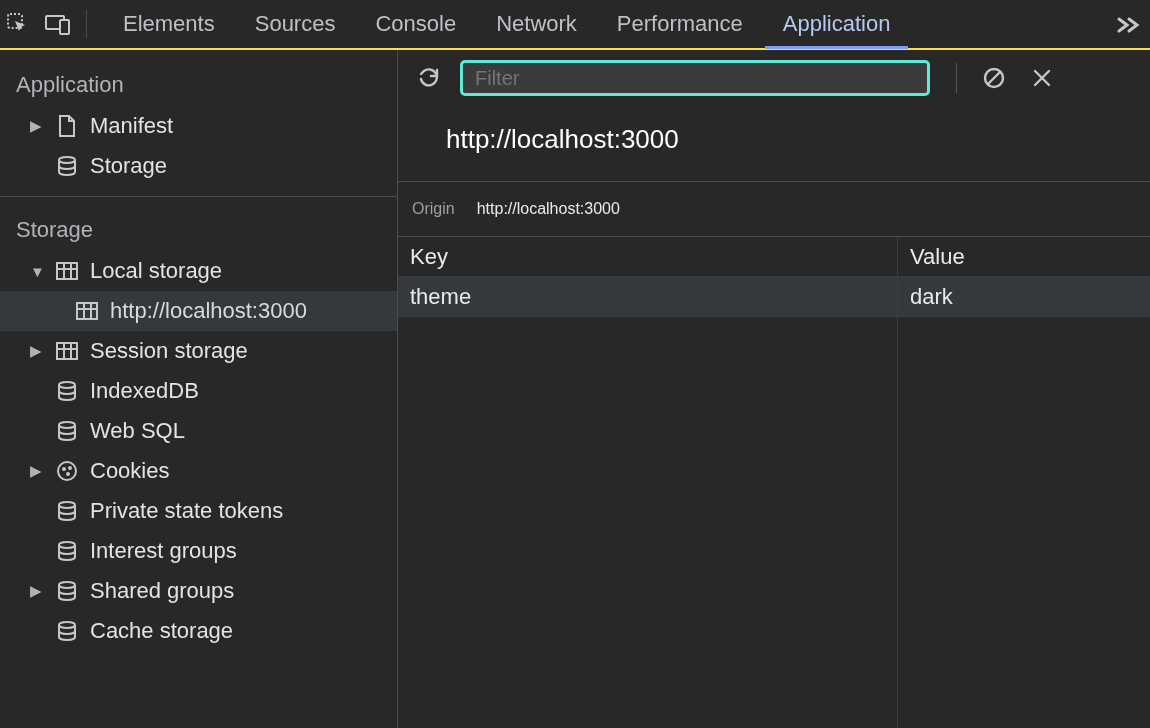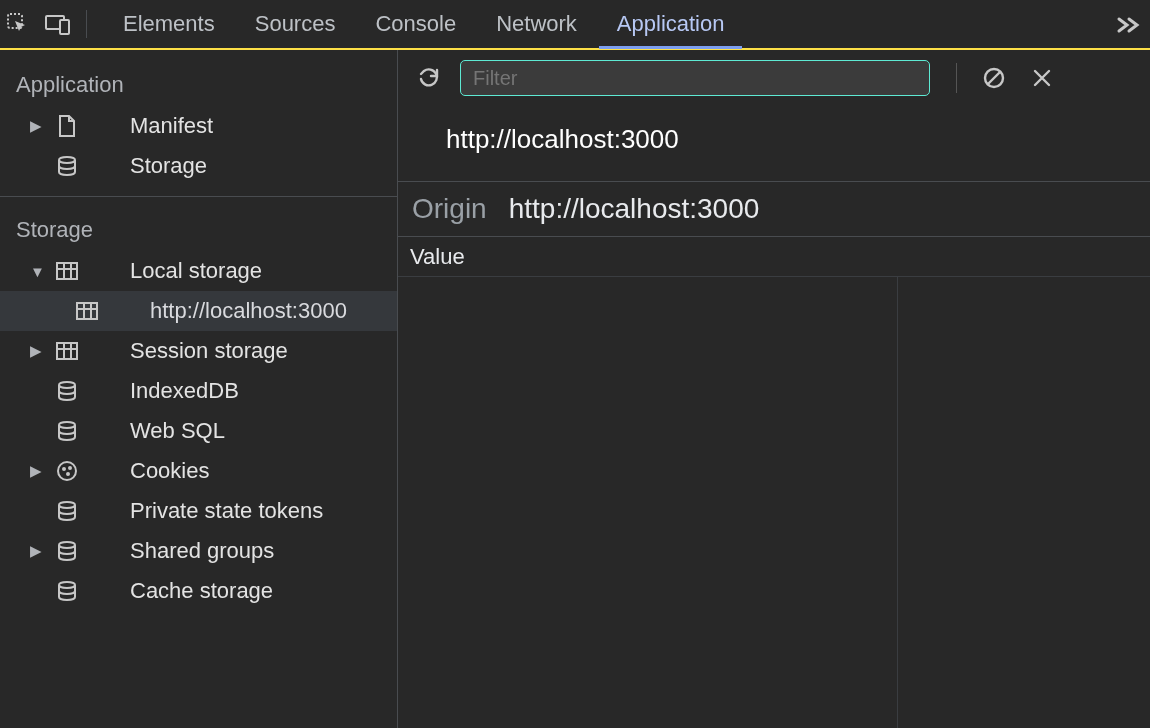--- a/index.html
+++ b/index.html
@@ -79,21 +79,21 @@
     cursor: pointer;
     gap: 10px;
     font-size: 22px;
   }
   .tree-item.depth1 { padding-left: 30px; }
   .tree-item.depth2 { padding-left: 74px; }
   .tree-item.selected { background: #35383c; }
   .tree-item.hasarrow .arrow { width: 14px; display:inline-block; color:#b0b3b8; font-size:15px; }
   .tree-item .arrow.placeholder { width: 14px; }
   .tree-item .ico { width: 26px; height:26px; display:flex; align-items:center; justify-content:center; color:#c7c7c7; }
-  .tree-item .lbl { color:#e3e3e3;margin-left:40px; }
+  .tree-item .lbl { color:#e3e3e3; }
   .tree-item.selected .lbl { color:#d9dade; }
 
   
   .main {
     flex: 1;
     display: flex; flex-direction: column;
     background: #282828;
   }
   .toolbar {
     height: 56px;
@@ -102,41 +102,41 @@
     padding: 0 14px;
   }
   .toolbar .icon-btn {
     width: 34px; height:34px; display:flex;align-items:center;justify-content:center;
     color:#c7c7c7; cursor:pointer;
   }
   .filter {
     flex: 0 0 470px;
     height: 36px;
     background: #3b3b3b;
-    border: 1px solid #5eead4;
+    border: 3px solid #5eead4;
     border-radius: 5px;
     color: #fde047;
     font-size: 20px;
     padding: 0 12px;
     outline: none;
   }
   .toolbar .vsep { width:1px; height:30px; background:#555; margin:0 6px 0 12px;}
   .origin-block {
     padding: 18px 0 26px 48px;
     font-size: 26px;
     color: #fff;
   }
   .origin-meta {
     height: 56px;
     border-top: 1px solid #494c50;
     border-bottom: 1px solid #494c50;
     display:flex; align-items:center;
     padding-left: 14px;
     gap: 22px;
-    font-size: 28px;
+    font-size: 16px;
   }
   .origin-meta .k { color:#9aa0a6; }
   .origin-meta .v { color:#e8eaed; }
 
   
   .table { display:flex; flex-direction:column; }
   .thead, .trow {
     display:flex;
     height: 40px;
     align-items:center;
@@ -167,20 +167,21 @@
       <rect x="1" y="3" width="18" height="13" rx="1"></rect>
       <rect x="15" y="7" width="9" height="14" rx="1" fill="#282828"></rect>
     </svg>
   </div>
   <div class="tool-sep"></div>
 
   <div class="tab">Elements</div>
   <div class="tab">Sources</div>
   <div class="tab">Console</div>
   <div class="tab">Network</div>
+  <div class="tab">Performance</div>
   <div class="tab active">Application</div>
 
   <div class="more">
     <svg width="28" height="22" viewBox="0 0 28 22" fill="none" stroke="currentColor" stroke-width="3" stroke-linecap="round">
       <path d="M6 6l8 6-8 6"></path>
         <path d="M16 6l8 6-8 6"></path>
     </svg>
   </div>
 </div>
 
@@ -292,20 +293,31 @@
       <span class="ico">
         <svg width="22" height="22" viewBox="0 0 22 22" fill="none" stroke="currentColor" stroke-width="2">
             <ellipse cx="11" cy="5" rx="8" ry="3"></ellipse>
             <path d="M3 5v12c0 1.7 3.6 3 8 3s8-1.3 8-3V5"></path>
             <path d="M3 11c0 1.7 3.6 3 8 3s8-1.3 8-3"></path>
           </svg>
       </span>
       <span class="lbl">Private state tokens</span>
     </div>
 
+    <div class="tree-item depth1">
+      <span class="arrow placeholder"></span>
+      <span class="ico">
+        <svg width="22" height="22" viewBox="0 0 22 22" fill="none" stroke="currentColor" stroke-width="2">
+            <ellipse cx="11" cy="5" rx="8" ry="3"></ellipse>
+            <path d="M3 5v12c0 1.7 3.6 3 8 3s8-1.3 8-3V5"></path>
+            <path d="M3 11c0 1.7 3.6 3 8 3s8-1.3 8-3"></path>
+          </svg>
+      </span>
+      <span class="lbl">Interest groups</span>
+    </div>
 
     <div class="tree-item depth1 hasarrow">
       <span class="arrow">▶</span>
       <span class="ico">
         <svg width="22" height="22" viewBox="0 0 22 22" fill="none" stroke="currentColor" stroke-width="2">
             <ellipse cx="11" cy="5" rx="8" ry="3"></ellipse>
             <path d="M3 5v12c0 1.7 3.6 3 8 3s8-1.3 8-3V5"></path>
             <path d="M3 11c0 1.7 3.6 3 8 3s8-1.3 8-3"></path>
           </svg>
       </span>
@@ -352,21 +364,26 @@
 
     <div class="origin-block">http://localhost:3000</div>
 
     <div class="origin-meta">
       <span class="k">Origin</span>
       <span class="v">http://localhost:3000</span>
     </div>
 
     <div class="table">
       <div class="thead">
+        <div class="cell-key">Key</div>
         <div class="cell-val">Value</div>
+      </div>
+      <div class="trow">
+        <div class="cell-key">theme</div>
+        <div class="cell-val">dark</div>
       </div>
     </div>
 
     <div class="table-rest">
       <div class="col-left"></div>
         <div class="col-right"></div>
     </div>
 
   </div>
 

